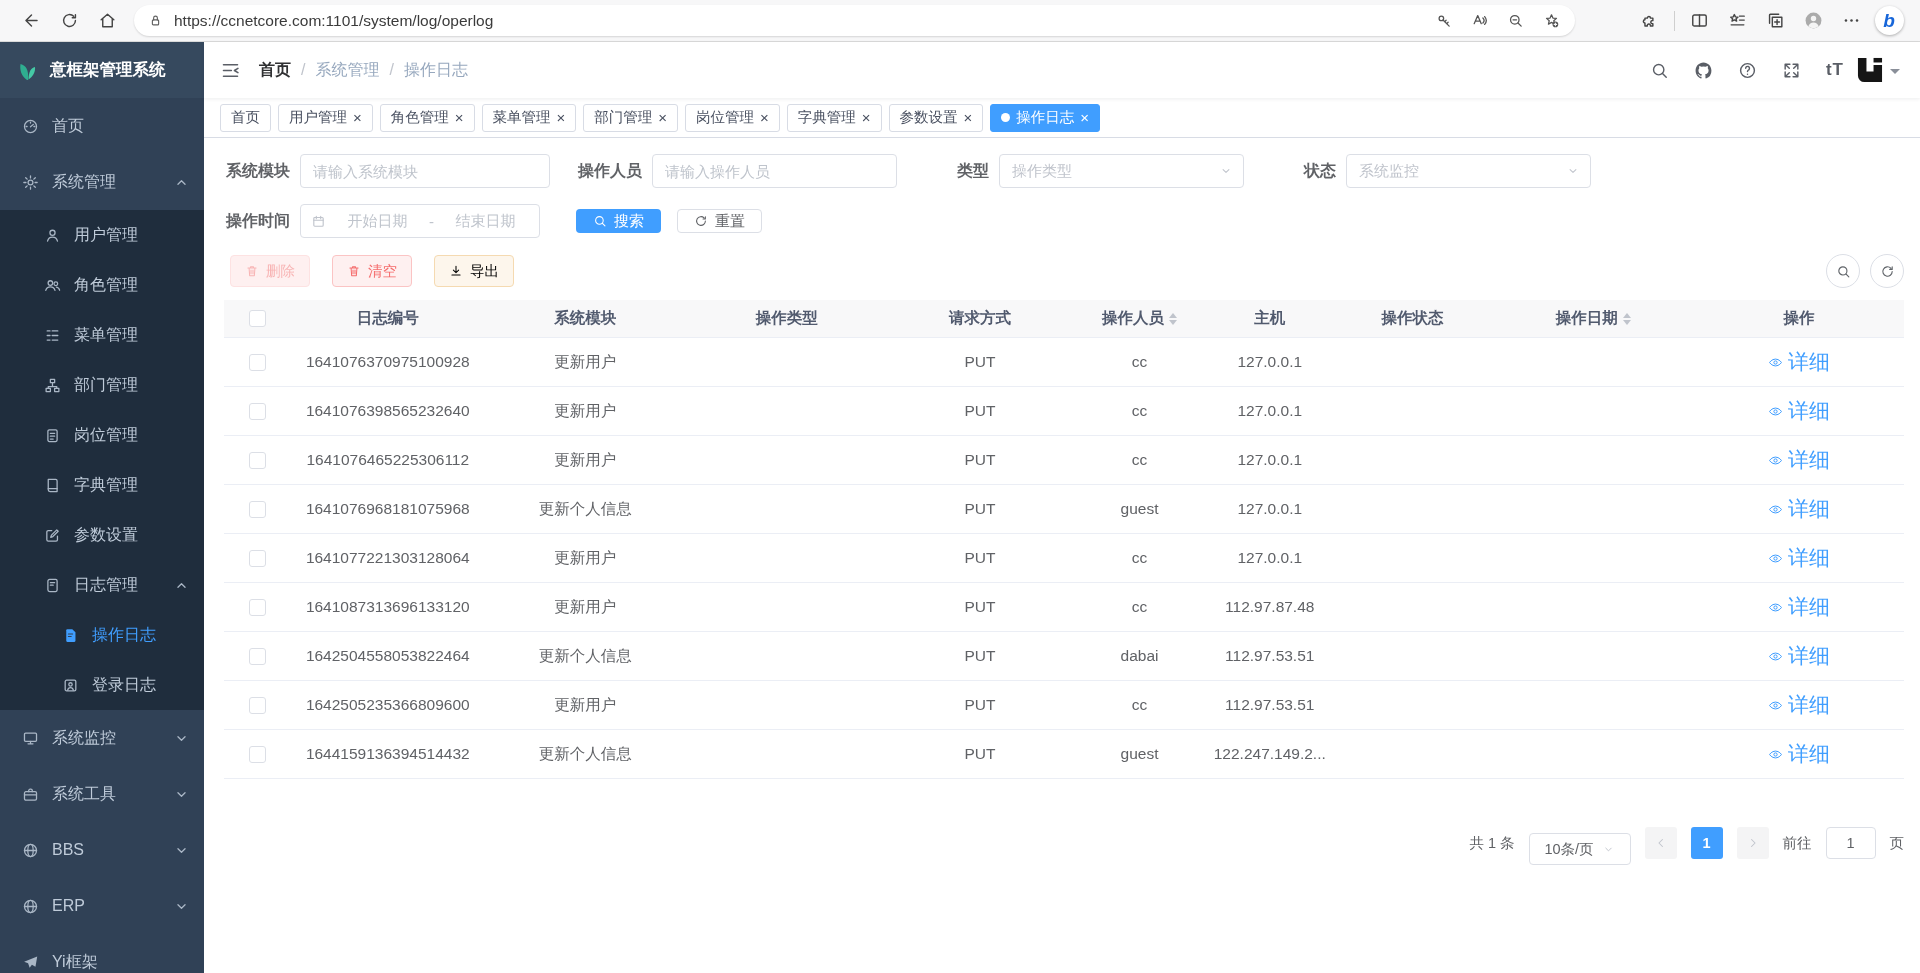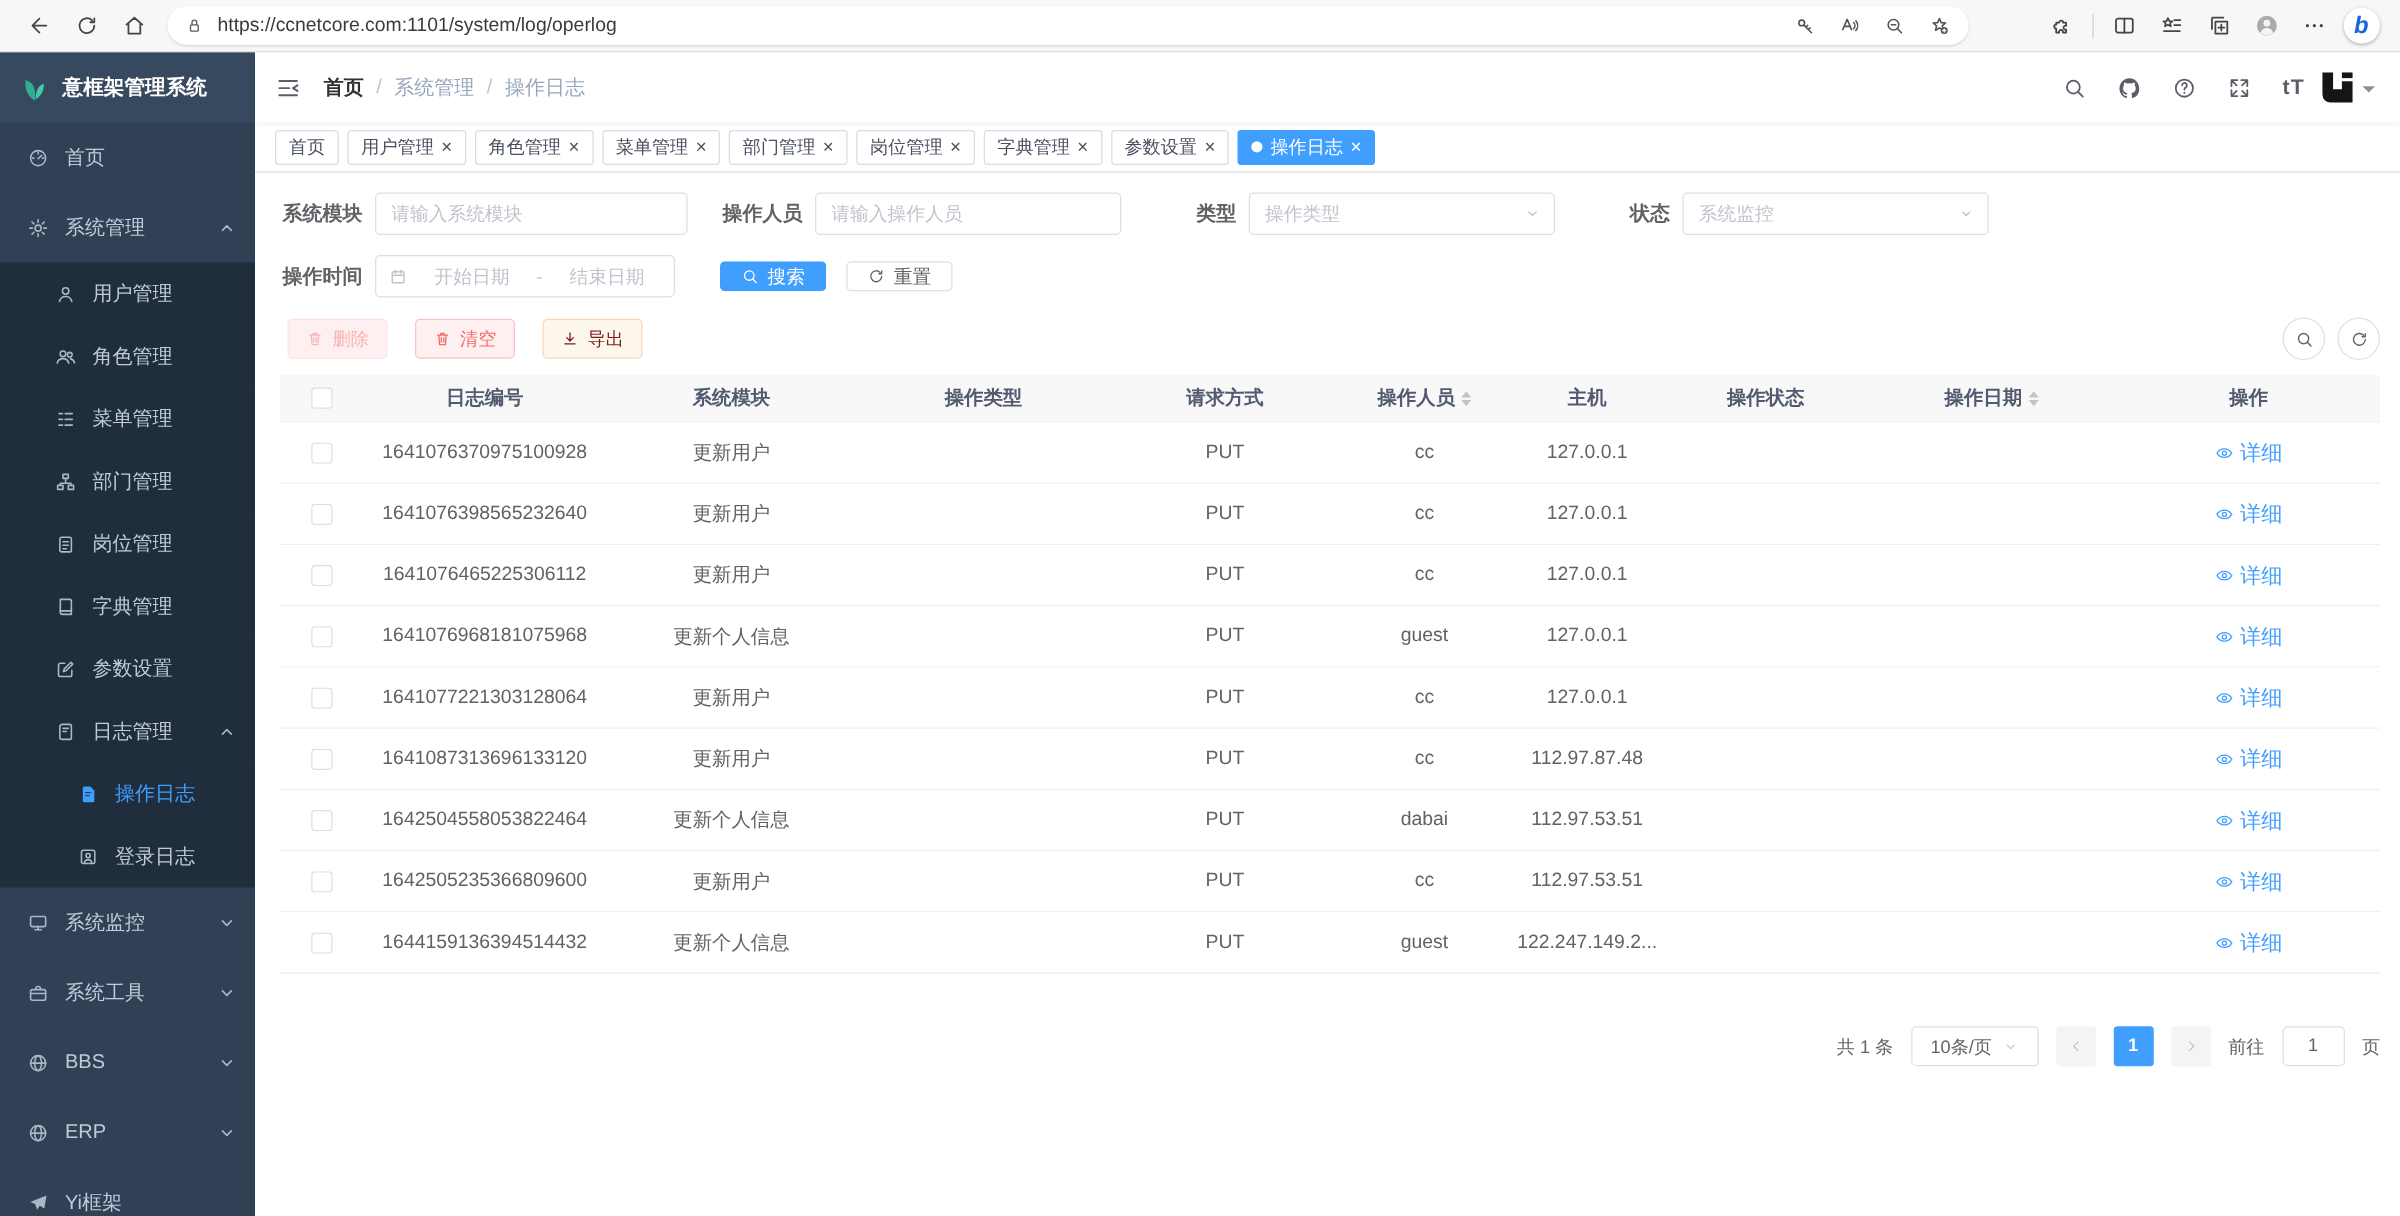--- a/index.html
+++ b/index.html
@@ -87,47 +87,47 @@
   .f-date .seg{flex:1;text-align:center;}
   .btn{height:24px;border:1px solid transparent;border-radius:4px;font-size:15px;
     display:inline-flex;align-items:center;gap:7px;padding:0 16px;cursor:pointer;white-space:nowrap;
     font-family:"Liberation Sans","DejaVu Sans",sans-serif;}
   .btn .iconw{font-size:14px;}
   .btn-primary{background:#409eff;color:#fff;margin-left:10px;}
   .btn-plain{background:#fff;border-color:#dcdfe6;color:#606266;margin-left:16px;}
   .sm{height:32px;font-size:14.5px;padding:0 14px;}
   .btn-danger-dis{background:#fef0f0;border-color:#fde2e2;color:#f8b4b4;cursor:not-allowed;}
   .btn-danger{background:#fef0f0;border-color:#fbc4c4;color:#f56c6c;margin-left:22px;}
-  .btn-warning{background:#fdf6ec;border-color:#f5dab1;color:#7f1d1d;margin-left:22px;}
+  .btn-warning{background:#fdf6ec;border-color:#f5dab1;color:#000000;margin-left:22px;}
   .toolbar{display:flex;align-items:center;margin:2px 0 12px;}
   .tool-right{margin-left:auto;display:flex;gap:10px;align-items:center;}
   .circle-btn{width:34px;height:34px;border:1px solid #dcdfe6;border-radius:50%;background:#fff;
     display:flex;align-items:center;justify-content:center;color:#5f6368;font-size:15px;cursor:pointer;}
 
   
   .thead{display:flex;align-items:center;height:38px;background:#f8f8f9;border-bottom:1px solid #ebeef5;}
   .th{font-size:15.5px;color:#515a6e;font-weight:bold;display:flex;align-items:center;justify-content:center;gap:5px;}
   .tr{display:flex;align-items:center;height:49px;border-bottom:1px solid #ebeef5;background:#fff;}
   .td{font-size:15.5px;color:#606266;display:flex;align-items:center;justify-content:center;
     overflow:hidden;white-space:nowrap;}
   .c0{width:4%;}.c1{width:11.5%;}.c2{width:12%;}.c3{width:12%;}.c4{width:11%;}
   .c5{width:8%;}.c6{width:7.5%;}.c7{width:9.5%;}.c8{width:12%;}.c9{width:12.5%;}
   .cb{width:17px;height:17px;border:1px solid #dcdfe6;border-radius:3px;background:#fff;cursor:pointer;}
   .sorter{display:flex;flex-direction:column;gap:2px;cursor:pointer;}
   .sorter i{display:block;width:0;height:0;border-left:4.5px solid transparent;border-right:4.5px solid transparent;}
   .sorter .up{border-bottom:5px solid #c0c4cc;}
   .sorter .dn{border-top:5px solid #c0c4cc;}
-  .link{color:#409eff;display:inline-flex;align-items:center;gap:5px;font-size:17px;cursor:pointer;}
+  .link{color:#409eff;display:inline-flex;align-items:center;gap:5px;font-size:21px;cursor:pointer;}
   .link .iconw{font-size:15px;}
 
   
   .pager{display:flex;align-items:center;justify-content:flex-end;margin-top:42px;
     gap:14px;font-size:14.5px;color:#606266;}
   .psel{width:102px;height:32px;border:1px solid #dcdfe6;border-radius:4px;background:#fff;
-    display:flex;align-items:center;justify-content:center;gap:8px;cursor:pointer;}
+    display:flex;align-items:center;justify-content:center;gap:8px;cursor:pointer;margin-top:12px;}
   .psel .iconw{color:#c0c4cc;font-size:13px;}
   .pbtn{width:32px;height:32px;background:#f4f4f5;border-radius:3px;display:flex;
     align-items:center;justify-content:center;color:#c0c4cc;font-size:14px;cursor:pointer;}
   .pcur{width:32px;height:32px;background:#409eff;color:#fff;border-radius:3px;display:flex;
     align-items:center;justify-content:center;font-weight:bold;cursor:pointer;}
   .pinput{width:50px;height:32px;border:1px solid #dcdfe6;border-radius:4px;text-align:center;
     font-size:14.5px;color:#606266;outline:none;font-family:"Liberation Sans","DejaVu Sans",sans-serif;}
 </style>
 </head>
 <body>

